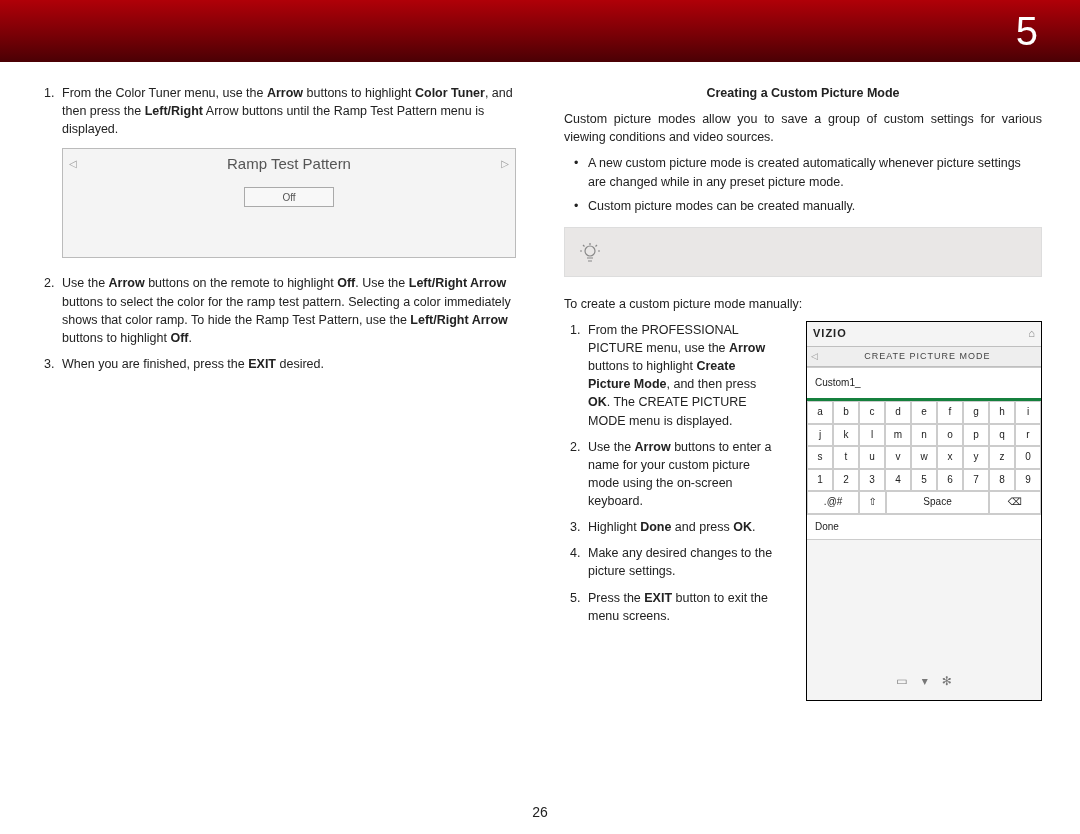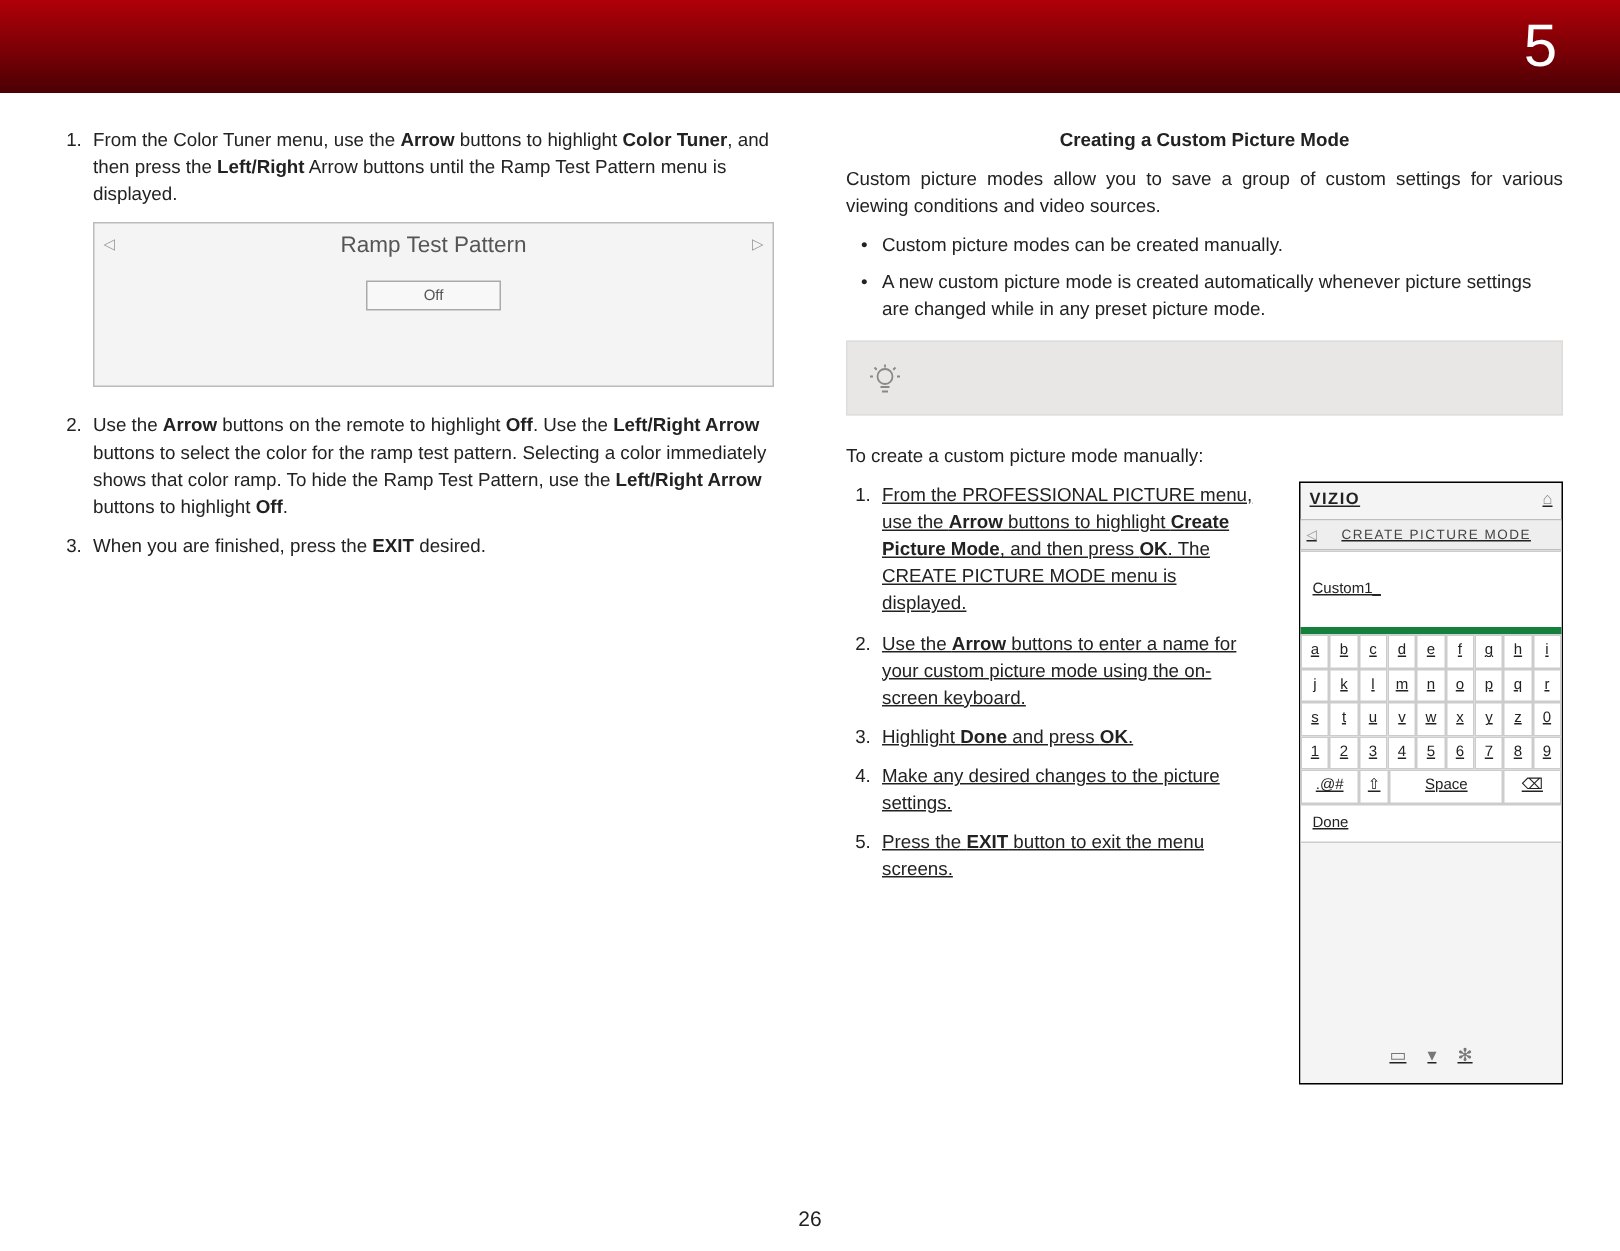--- a/index.html
+++ b/index.html
@@ -77,49 +77,49 @@
   }
   .tip .bulb {
     width: 26px;
     display: flex;
     justify-content: center;
     padding-top: 4px;
   }
   .tip .bulb svg { width: 24px; height: 24px; }
 
   
-  .steps-and-screen { display: flex; gap: 30px; text-decoration: underline; }
+  .steps-and-screen { display: flex; gap: 30px; }
   .steps-and-screen .steps { flex: 1; }
   .steps-and-screen .screen {
-    width: 176px;
+    width: 236px;
     border: 1px solid #000;
     background: #f4f4f4;
     font-size: 10px;
   }
   .screen-header {
     display: flex; align-items: center;
     padding: 4px 6px;
     border-bottom: 1px solid #bfbfbf;
   }
   .screen-header .brand { font-weight: 700; letter-spacing: 1px; font-size: 11px;}
   .screen-header .home { margin-left: auto; color: #888; font-size: 11px; }
   .screen-sub {
     display: flex; align-items: center;
     padding: 3px 4px;
     border-bottom: 1px solid #bfbfbf;
     background: #eee;
   }
   .screen-sub .tri { color: #999; font-size: 9px; }
   .screen-sub .txt { flex: 1; text-align: center; letter-spacing: 1px; font-size: 9px; color: #444; }
   .screen-field {
-    padding: 18px 8px;
+    padding: 8px 8px;
     font-size: 10px;
     background: #fff;
     border-top: 1px solid #ccc;
-    border-bottom: 5px solid #15803d;
+    border-bottom: 3px solid #15803d;
   }
   .kbd { display: flex; flex-direction: column; }
   .kbd-row { display: flex; }
   .kbd-row span {
     flex: 1;
     border: 0.5px solid #ccc;
     text-align: center;
     padding: 3px 0;
     background: #fff;
     font-size: 10px;
@@ -180,22 +180,22 @@
       <li>
         <span>When you are finished, press the </span><span class="bold">EXIT</span><span> desired.</span>
       </li>
     </ol>
   </div>
 
   <div class="col">
     <p class="bold">Creating a Custom Picture Mode</p>
     <p style="text-align:justify">Custom picture modes allow you to save a group of custom settings for various viewing conditions and video sources.</p>
     <ul class="bullets">
+      <li>A new custom picture mode is created automatically whenever picture settings are changed while in any preset picture mode.</li>
       <li>Custom picture modes can be created manually.</li>
-      <li>A new custom picture mode is created automatically whenever picture settings are changed while in any preset picture mode.</li>
     </ul>
 
     <div class="tip">
       <div class="bulb">
         <svg viewBox="0 0 24 24" fill="none" stroke="#888" stroke-width="1.2">
           <circle cx="12" cy="9" r="5"></circle>
           <path d="M9 16h6M10 19h4"></path>
           <path d="M12 1v2M4 9H2M22 9h-2M5 3l1.5 1.5M19 3l-1.5 1.5"></path>
         </svg>
       </div>

